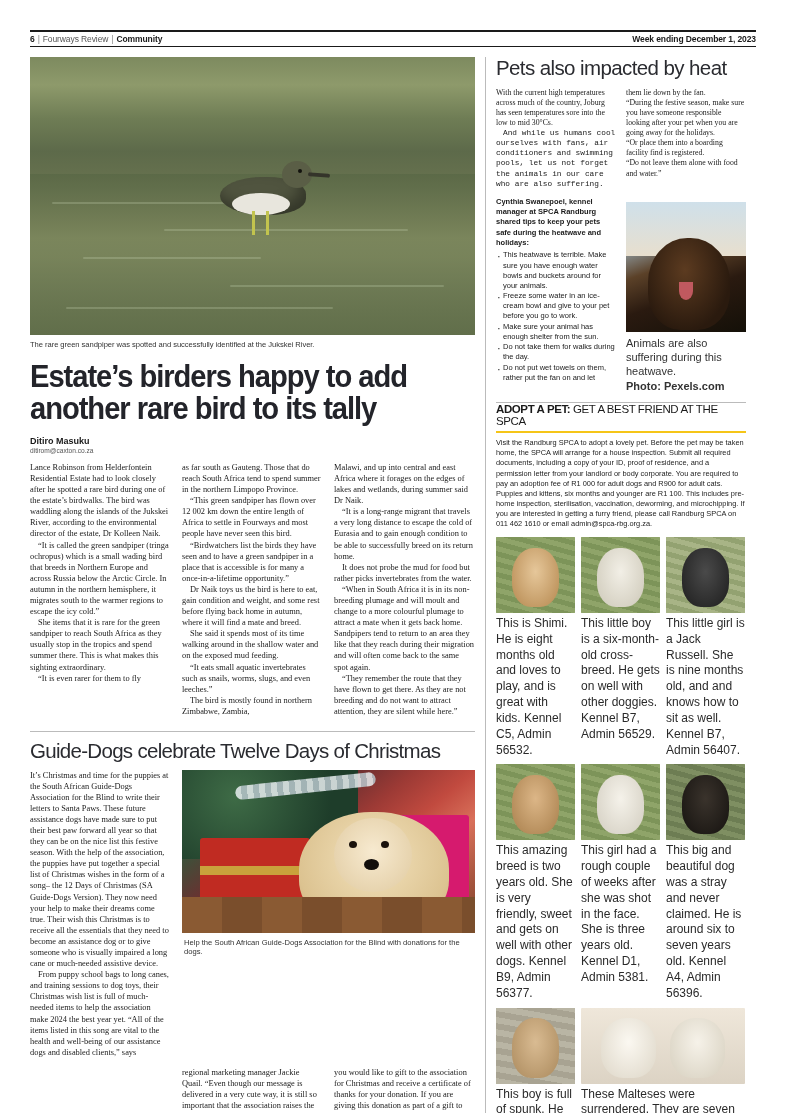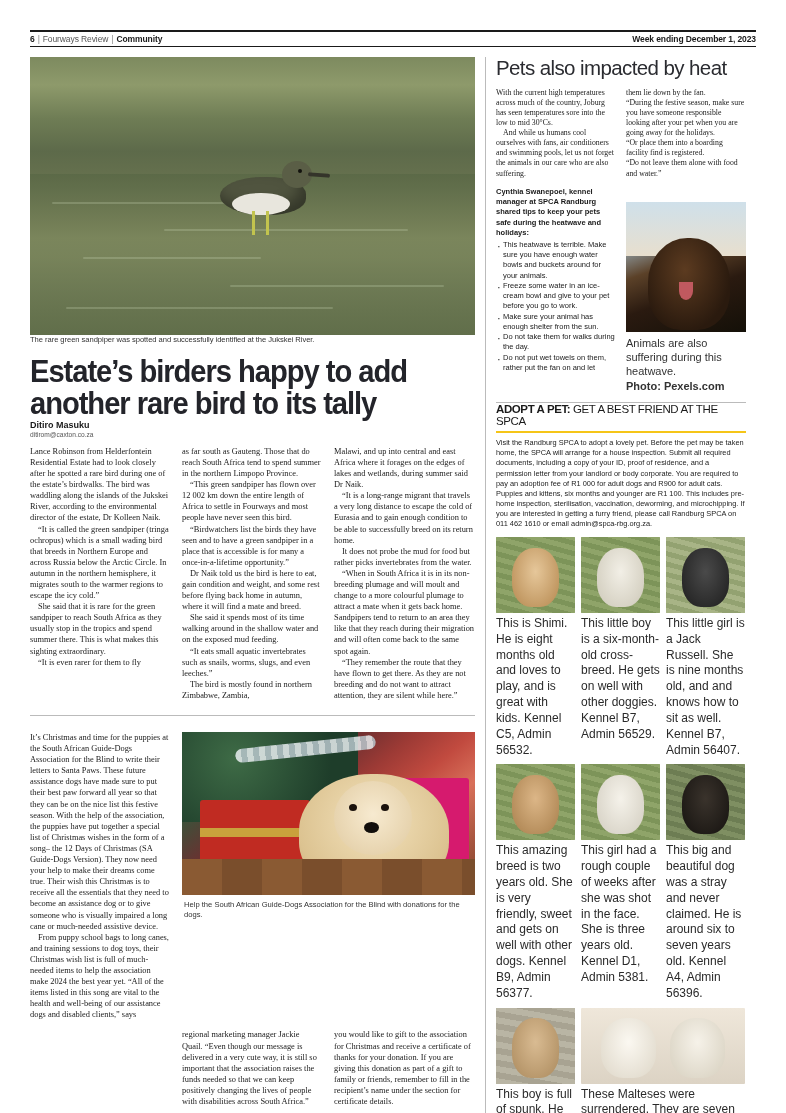--- a/index.html
+++ b/index.html
@@ -48,38 +48,38 @@
   .bird { position:absolute; left:40%; top:36%; width:120px; height:86px; }
   .bird .body { position:absolute; left:12px; top:20px; width:86px; height:38px; background:#50543f; border-radius:50% 46% 44% 52%; box-shadow: inset -6px -8px 14px rgba(0,0,0,.35); }
   .bird .belly { position:absolute; left:24px; top:36px; width:58px; height:22px; background:#e8e6dd; border-radius:50%; }
   .bird .head { position:absolute; left:74px; top:4px; width:30px; height:27px; background:#5a5e46; border-radius:50%; }
   .bird .eye { position:absolute; left:90px; top:12px; width:4px; height:4px; background:#12120e; border-radius:50%; }
   .bird .beak { position:absolute; left:100px; top:16px; width:22px; height:4px; background:#34342a; border-radius:2px; transform:rotate(4deg); }
   .bird .leg1, .bird .leg2 { position:absolute; width:3px; height:24px; background:#c2c44e; top:54px;}
   .bird .leg1 { left:44px; } .bird .leg2 { left:58px; }
   .lead-cap {
     font-family:"Liberation Sans", sans-serif; font-size:7.6px; color:#333;
-    border-top:0; letter-spacing:-0.05px;
+    padding-top:5px; border-top:0; letter-spacing:-0.05px;
   }
 
   
   h1.headline {
     font-family:"Liberation Sans", sans-serif;
     font-weight: bold;
     font-size: 31px;
     line-height: 1.03;
     letter-spacing: -1.1px;
     margin-top: 12px;
     color:#23242a;
     transform: scaleX(0.94);
     transform-origin: left center;
   }
 
   
-  .byline { }
+  .byline { margin-top: 11px; }
   .byline .name { font-family:"Liberation Sans",sans-serif; font-size:9px; font-weight:bold; color:#1a1a1a;}
   .byline .mail { font-family:"Liberation Sans",sans-serif; font-size:6.6px; color:#555; margin-top:1px;}
 
   
   .three-col { display:flex; gap:12px; margin-top:8px; }
   .three-col .col { width: 140px; }
   .bodytext p { font-size:8.4px; line-height:1.32; text-align:left; }
   .bodytext p.ind { text-indent: 8px; }
 
   
@@ -117,21 +117,21 @@
   .gd-bottom .spacer { width:140px; }
 
   
   h2.pets-head {
     font-family:"Liberation Sans", sans-serif; font-weight:normal; font-size:20.5px;
     letter-spacing:-0.6px; color:#2a2b30; line-height:1.05;
   }
   .pets-cols { display:flex; gap:10px; margin-top:9px;justify-content:center; }
   .pets-cols .pcol { width:120px; }
   .pets-cols p { font-size:7.8px; line-height:1.3; }
-  .pets-cols p.ind { text-indent:7px; }
+  .pets-cols p.ind { text-indent:7px;font-family:Liberation Mono, monospace; }
   .spca-block { font-family:"Liberation Sans",sans-serif; font-size:7.5px; font-weight:bold; line-height:1.38; margin-top:8px; color:#1a1a1a;}
   ul.spca-list { list-style:none; margin-top:2px; }
   ul.spca-list li { font-family:"Liberation Sans",sans-serif; font-size:7.5px; line-height:1.34; position:relative; padding-left:7px; margin-bottom:0.5px; font-weight:normal;}
   ul.spca-list li::before { content:"·"; position:absolute; left:1px; top:-1px; font-size:11px; }
 
   .dogphoto {
     width:120px; height:130px; overflow:hidden; position:relative;
     background: linear-gradient(160deg,#cfd9e0 0%,#9fb6c4 22%,#5b4128 45%,#2a1a10 66%,#141008 100%);
   }
   .dogphoto .sky { position:absolute; left:0; top:0; width:100%; height:42%;
@@ -199,42 +199,43 @@
 
       <div class="byline">
         <div class="name">Ditiro Masuku</div>
         <div class="mail">ditirom@caxton.co.za</div>
       </div>
 
       <div class="three-col bodytext">
         <div class="col">
           <p>Lance Robinson from Helderfontein Residential Estate had to look closely after he spotted a rare bird during one of the estate’s birdwalks. The bird was waddling along the islands of the Jukskei River, according to the environmental director of the estate, Dr Kolleen Naik.</p>
           <p class="ind">“It is called the green sandpiper (tringa ochropus) which is a small wading bird that breeds in Northern Europe and across Russia below the Arctic Circle. In autumn in the northern hemisphere, it migrates south to the warmer regions to escape the icy cold.”</p>
-          <p class="ind">She said that it is rare for the green sandpiper to reach South Africa as they usually stop in the tropics and spend summer there. This is what makes this sighting extraordinary.</p>
+          <p class="ind">She items that it is rare for the green sandpiper to reach South Africa as they usually stop in the tropics and spend summer there. This is what makes this sighting extraordinary.</p>
           <p class="ind">“It is even rarer for them to fly</p>
         </div>
         <div class="col">
           <p>as far south as Gauteng. Those that do reach South Africa tend to spend summer in the northern Limpopo Province.</p>
           <p class="ind">“This green sandpiper has flown over 12 002 km down the entire length of Africa to settle in Fourways and most people have never seen this bird.</p>
           <p class="ind">“Birdwatchers list the birds they have seen and to have a green sandpiper in a place that is accessible is for many a once-in-a-lifetime opportunity.”</p>
-          <p class="ind">Dr Naik told us the bird is here to eat, gain condition and weight, and some rest before flying back home in autumn, where it will find a mate and breed.</p>
+          <p class="ind">Dr Naik toys us the bird is here to eat, gain condition and weight, and some rest before flying back home in autumn, where it will find a mate and breed.</p>
           <p class="ind">She said it spends most of its time walking around in the shallow water and on the exposed mud feeding.</p>
           <p class="ind">“It eats small aquatic invertebrates such as snails, worms, slugs, and even leeches.”</p>
           <p class="ind">The bird is mostly found in northern Zimbabwe, Zambia,</p>
         </div>
         <div class="col">
           <p>Malawi, and up into central and east Africa where it forages on the edges of lakes and wetlands, during summer said Dr Naik.</p>
           <p class="ind">“It is a long-range migrant that travels a very long distance to escape the cold of Eurasia and to gain enough condition to be able to successfully breed on its return home.</p>
           <p class="ind">It does not probe the mud for food but rather picks invertebrates from the water.</p>
           <p class="ind">“When in South Africa it is in its non-breeding plumage and will moult and change to a more colourful plumage to attract a mate when it gets back home. Sandpipers tend to return to an area they like that they reach during their migration and will often come back to the same spot again.</p>
           <p class="ind">“They remember the route that they have flown to get there. As they are not breeding and do not want to attract attention, they are silent while here.”</p>
         </div>
       </div>
 
       <div class="gd-wrap">
+        <h2 class="gd-head">Guide-Dogs celebrate Twelve Days of Christmas</h2>
 
         <div class="gd-top">
           <div class="gd-textcol bodytext">
             <p>It’s Christmas and time for the puppies at the South African Guide-Dogs Association for the Blind to write their letters to Santa Paws. These future assistance dogs have made sure to put their best paw forward all year so that they can be on the nice list this festive season. With the help of the association, the puppies have put together a special list of Christmas wishes in the form of a song– the 12 Days of Christmas (SA Guide-Dogs Version). They now need your help to make their dreams come true. Their wish this Christmas is to receive all the essentials that they need to become an assistance dog or to give someone who is visually impaired a long cane or much-needed assistive device.</p>
             <p class="ind">From puppy school bags to long canes, and training sessions to dog toys, their Christmas wish list is full of much-needed items to help the association make 2024 the best year yet. “All of the items listed in this song are vital to the health and well-being of our assistance dogs and disabled clients,” says</p>
           </div>
           <div class="gd-photo-wrap">
             <div class="gd-photo">
               <div class="tree"></div>
                 <div class="tinsel"></div>

